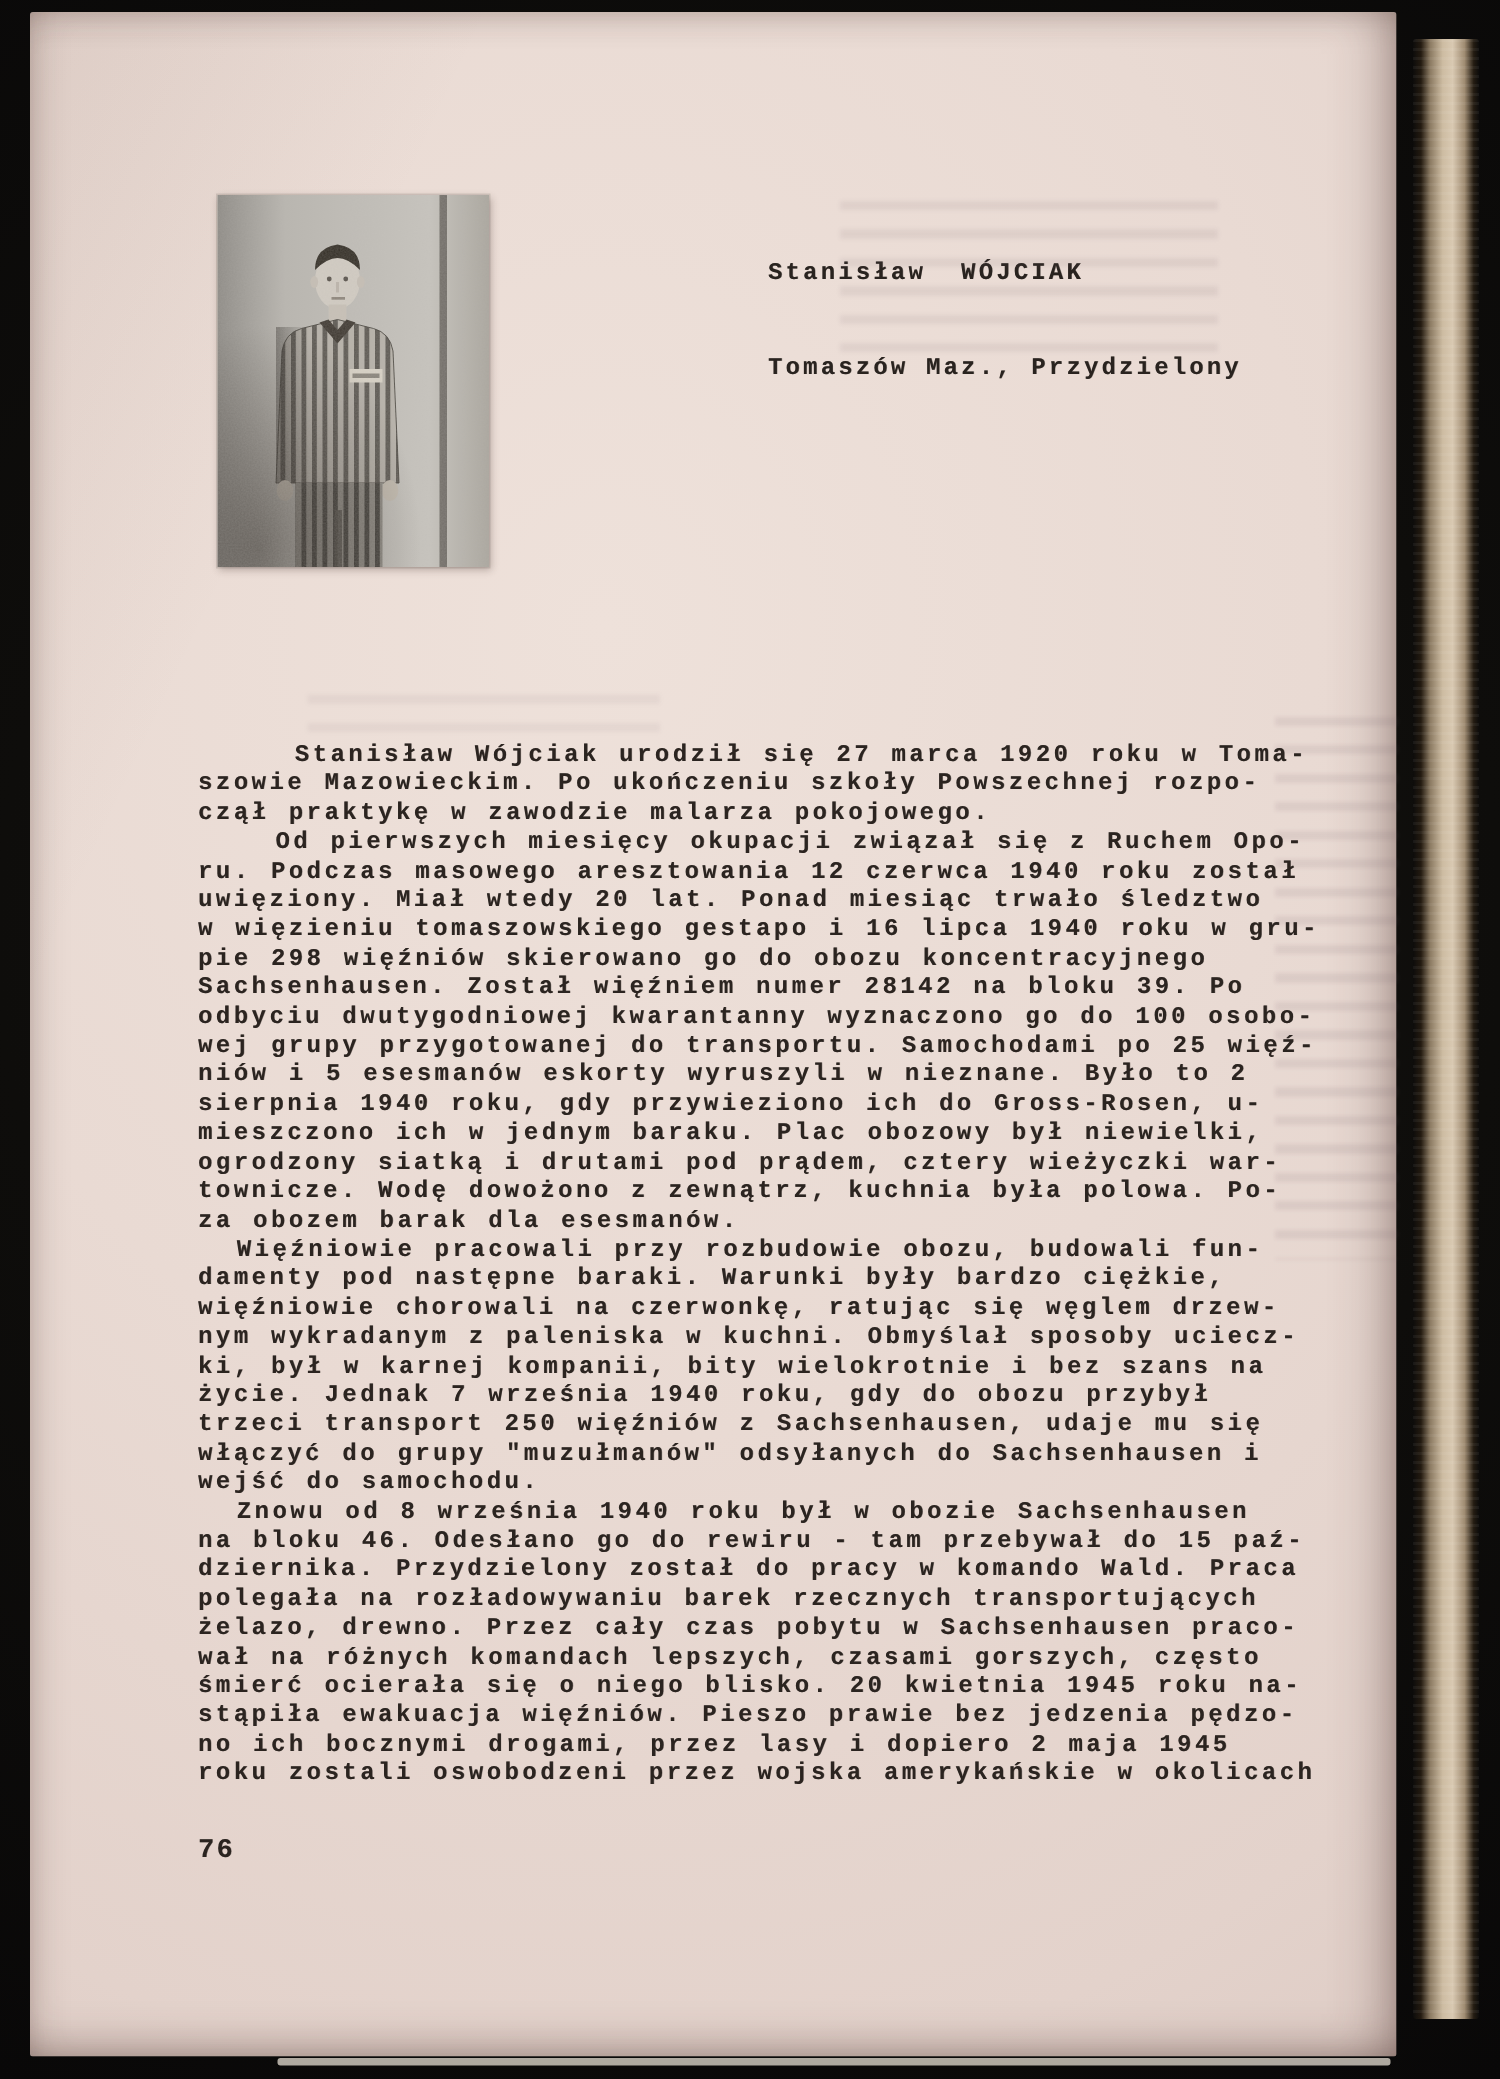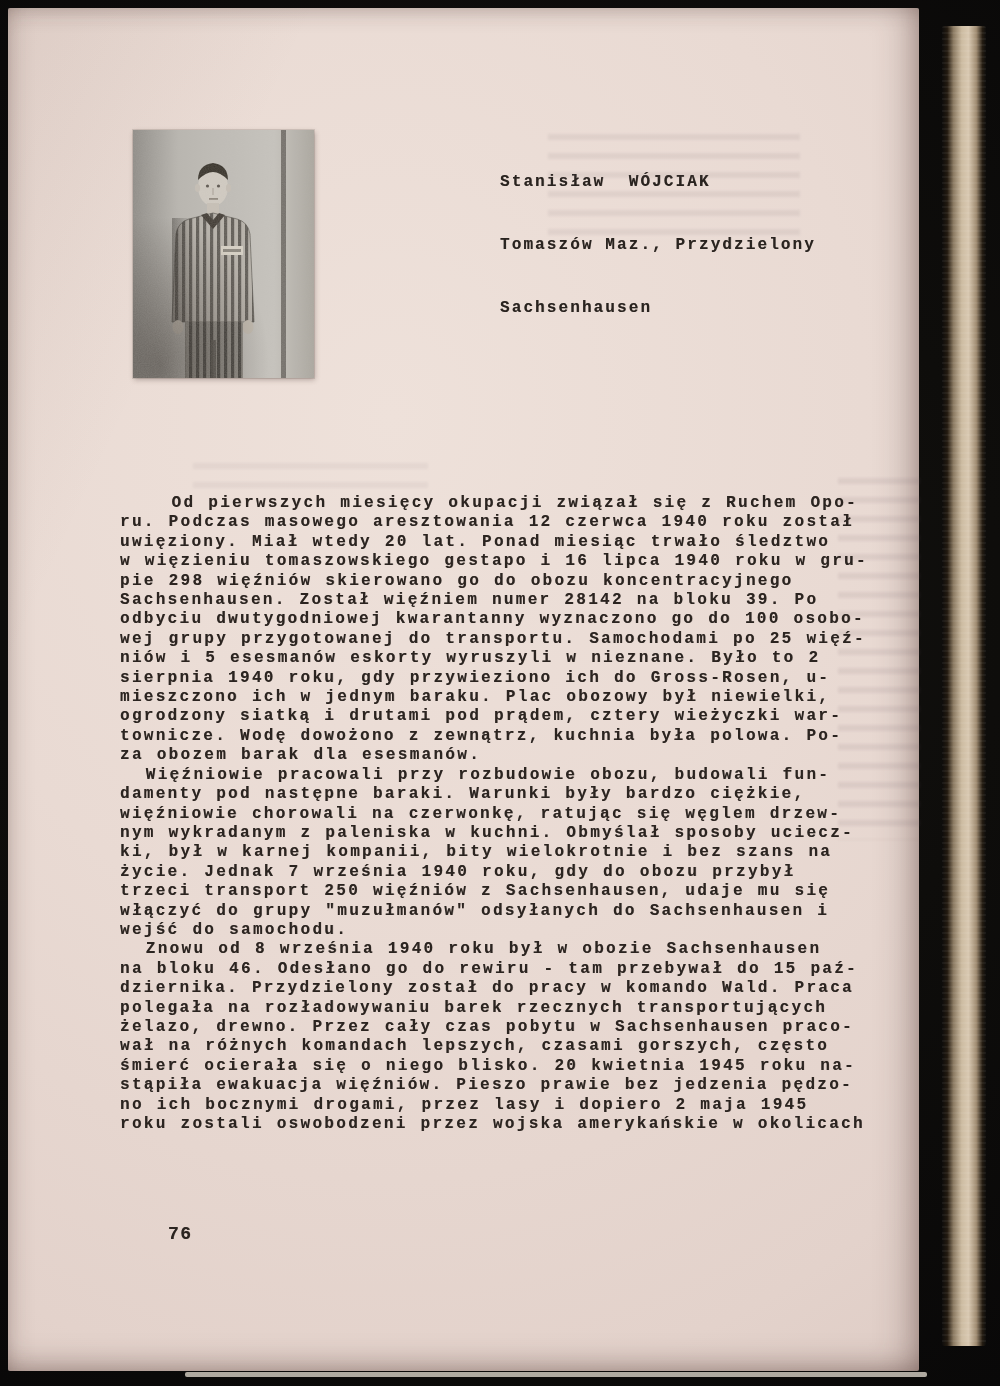--- a/index.html
+++ b/index.html
@@ -6,21 +6,21 @@
   html,body { background:#0b0a09; }
   body {
     width:1000px; height:1386px; position:relative; overflow:hidden;
     font-family:"Liberation Mono","DejaVu Sans Mono",monospace;
   }
   .scan {
     position:absolute; inset:0;
     background: radial-gradient(circle at 50% 45%, #171512 0%, #0e0d0b 55%, #090808 100%);
   }
   .paper {
-    position:absolute; left:8px; top:8px; width:911px; height:1363px;
+    position:absolute; left:20px; top:8px; width:911px; height:1363px;
     border-radius:2px;
     background:
       linear-gradient(115deg, rgba(120,90,80,0.10), rgba(0,0,0,0) 20%),
       radial-gradient(130% 100% at 42% 30%, #eee1da 0%, #e9dad3 40%, #e3d2cb 72%, #d8c5be 100%);
     box-shadow:
       inset -22px 0 38px -18px rgba(70,45,40,.45),
       inset 16px 0 30px -20px rgba(70,45,40,.30),
       inset 0 -20px 32px -18px rgba(70,45,40,.38),
       inset 0 14px 26px -18px rgba(70,45,40,.28);
   }
@@ -40,21 +40,20 @@
     position:absolute; left:112px; top:486px; width:778px;
     color:#2b2420; font-weight:700; font-size:16px; line-height:19.4px;
     letter-spacing:2.3px; word-spacing:1px;
     text-shadow:0.3px 0.3px 0 rgba(43,36,32,0.45);
   }
   .body-text p { white-space:pre-wrap; margin:0; }
   .page-number {
     position:absolute; left:112px; top:1216px;
     color:#2b2420; font-weight:700; font-size:18px; letter-spacing:1.5px;
     text-shadow:0.3px 0.3px 0 rgba(43,36,32,0.45);
-    margin-left:48px;
   }
   .ghost {
     position:absolute; pointer-events:none;
     background: repeating-linear-gradient(180deg, rgba(118,98,108,0.14) 0 6px, rgba(0,0,0,0) 6px 19px);
     filter: blur(1.4px);
   }
   .ghost-header  { left:540px; top:126px; width:252px; height:112px; opacity:.75; }
   .ghost-margin  { left:830px; top:470px; width:82px;  height:362px; opacity:.85; }
   .ghost-small   { left:185px; top:455px; width:235px; height:26px;  opacity:.55; }
   .book-edge {
@@ -130,28 +129,30 @@
         <rect x="78" y="210" width="5" height="38" fill="#55514b" opacity="0.8"></rect>
 
         <rect width="181" height="248" fill="url(#dk)"></rect>
         <rect width="181" height="248" filter="url(#grain)"></rect>
       </svg>
     </div>
 
     <div class="header-block">
       <div>Stanisław  WÓJCIAK</div>
       <div>Tomaszów Maz., Przydzielony</div>
-      <div>Sachsenhausen</div>
     </div>
 
     <div class="ghost ghost-header"></div>
     <div class="ghost ghost-small"></div>
     <div class="ghost ghost-margin"></div>
 
     <div class="body-text">
+      <p>     Stanisław Wójciak urodził się 27 marca 1920 roku w Toma-
+szowie Mazowieckim. Po ukończeniu szkoły Powszechnej rozpo-
+czął praktykę w zawodzie malarza pokojowego.</p>
       <p>    Od pierwszych miesięcy okupacji związał się z Ruchem Opo-
 ru. Podczas masowego aresztowania 12 czerwca 1940 roku został
 uwięziony. Miał wtedy 20 lat. Ponad miesiąc trwało śledztwo
 w więzieniu tomaszowskiego gestapo i 16 lipca 1940 roku w gru-
 pie 298 więźniów skierowano go do obozu koncentracyjnego
 Sachsenhausen. Został więźniem numer 28142 na bloku 39. Po
 odbyciu dwutygodniowej kwarantanny wyznaczono go do 100 osobo-
 wej grupy przygotowanej do transportu. Samochodami po 25 więź-
 niów i 5 esesmanów eskorty wyruszyli w nieznane. Było to 2
 sierpnia 1940 roku, gdy przywieziono ich do Gross-Rosen, u-

